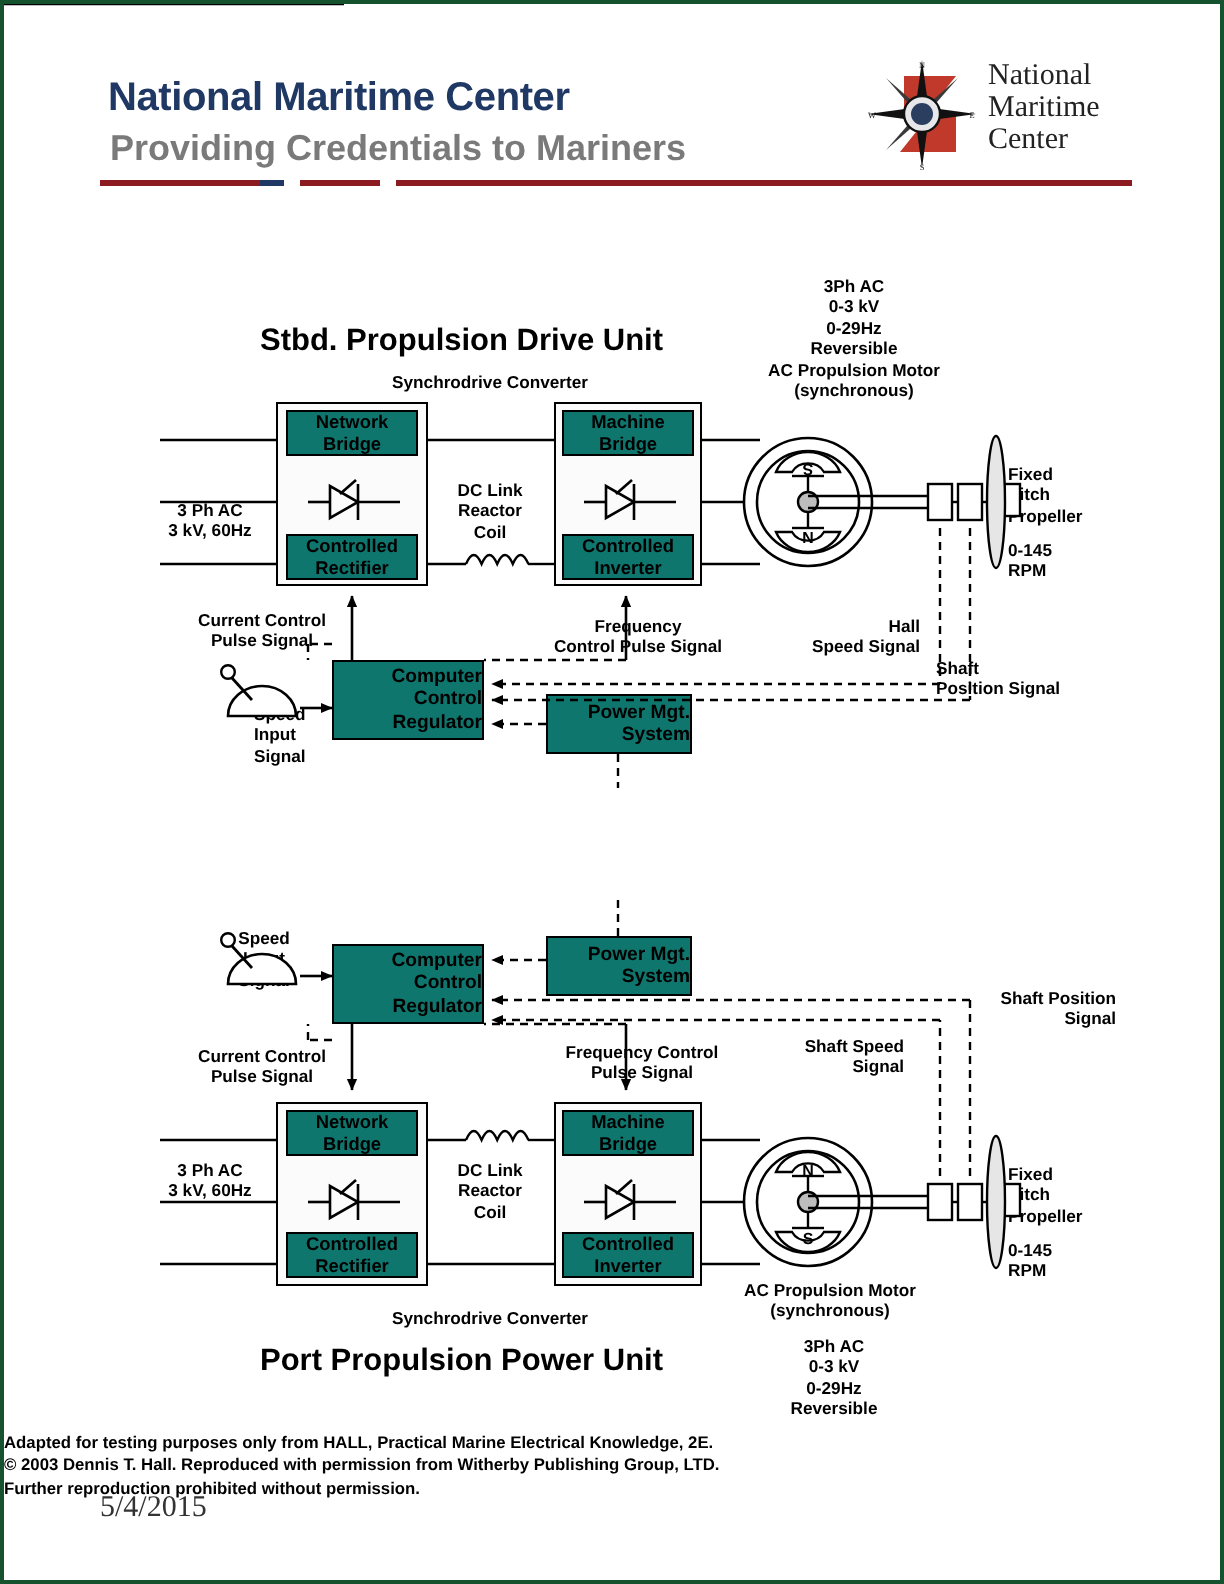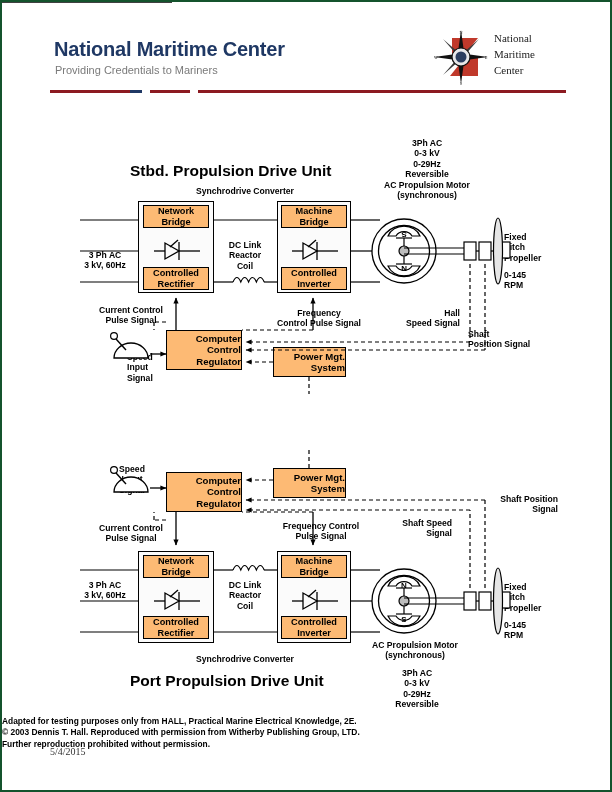--- a/index.html
+++ b/index.html
@@ -12,38 +12,38 @@
     box-sizing:border-box;
   }
   
   #hdr-title{
     position:absolute;left:52px;top:36px;
     font-size:20px;font-weight:bold;color:#1f3864;
     letter-spacing:-0.2px;white-space:nowrap;
   }
   #hdr-sub{
     position:absolute;left:53px;top:62px;
-    font-size:11px;color:#7a7a7a;white-space:nowrap;
+    font-size:18px;color:#7a7a7a;white-space:nowrap;font-weight:bold;
   }
   #hdr-bar{
     position:absolute;left:48px;top:88px;width:516px;height:3px;
     background:#8c1a21;
   }
   #hdr-bar-blue{
     position:absolute;left:128px;top:88px;width:12px;height:3px;
     background:#1f3864;
   }
   #hdr-bar-gap1{position:absolute;left:140px;top:88px;width:8px;height:3px;background:#ffffff;}
   #hdr-bar-gap2{position:absolute;left:188px;top:88px;width:8px;height:3px;background:#ffffff;}
   #logo{
     position:absolute;left:430px;top:26px;width:140px;height:58px;
   }
   #logo-text{
     position:absolute;left:62px;top:2px;
-    font-family:"Liberation Serif",serif;font-size:11px;color:#222;
+    font-family:"Liberation Serif",serif;font-size:15px;color:#222;
     line-height:16px;
   }
   #logo-mark{position:absolute;left:0;top:0;width:58px;height:58px;}
   
   #doc-title{
     position:absolute;left:0;top:108px;width:612px;text-align:center;
     font-size:17px;font-weight:bold;color:#000;
   }
   
   .lbl{
@@ -51,42 +51,42 @@
     line-height:10.4px;white-space:pre;
   }
   .lbl.c{text-align:center;}
   .lbl.r{text-align:right;}
   .unit-title{
     position:absolute;font-size:15.5px;font-weight:bold;color:#000;
     white-space:nowrap;
   }
   
   .box{
-    position:absolute;border:1.4px solid #000;background:#fdba74;box-sizing:border-box;
+    position:absolute;border:1.4px solid #000;background:#0f766e;box-sizing:border-box;
   }
   .box.inner{
     border:1.2px solid #000;
     display:flex;align-items:center;justify-content:center;
     font-size:9.2px;font-weight:bold;line-height:10.4px;text-align:center;
     color:#000;
   }
   .box.outer{border:1.4px solid #000;background:#fbfbfb;}
   .box.plain{
     display:flex;align-items:center;justify-content:center;
     font-size:9.6px;font-weight:bold;line-height:11.5px;text-align:right;color:#000;
   }
   svg.ov{position:absolute;left:0;top:0;width:612px;height:792px;pointer-events:none;}
   
   #foot{
     position:absolute;left:0;top:714px;width:612px;text-align:left;
     font-size:8.4px;font-weight:bold;line-height:11.4px;color:#000;
   }
   #date{
     position:absolute;left:48px;top:744px;
-    font-family:"Liberation Serif",serif;font-size:10px;color:#333;
+    font-family:"Liberation Serif",serif;font-size:15px;color:#333;
   }
 </style>
 </head>
 <body>
 
 <div id="page">
 
   <div id="hdr-title">National Maritime Center</div>
   <div id="hdr-sub">Providing Credentials to Mariners</div>
   <div id="hdr-bar"></div>
@@ -212,21 +212,21 @@
 Inverter</div>
 
   <div class="lbl c" style="left:214px;top:578px;width:58px;">DC Link
 Reactor
 Coil</div>
 
   <div class="lbl c" style="left:72px;top:578px;width:62px;">3 Ph AC
 3 kV, 60Hz</div>
 
   <div class="lbl c" style="left:128px;top:652px;width:230px;">Synchrodrive Converter</div>
-  <div class="unit-title" style="left:128px;top:670px;">Port Propulsion Drive Unit</div>
+  <div class="unit-title" style="left:128px;top:670px;">Port Propulsion Power Unit</div>
 
   <div class="lbl c" style="left:352px;top:638px;width:122px;">AC Propulsion Motor
 (synchronous)</div>
   <div class="lbl c" style="left:370px;top:666px;width:90px;">3Ph AC
 0-3 kV
 0-29Hz
 Reversible</div>
 
   <div class="lbl" style="left:502px;top:580px;width:60px;">Fixed
 Pitch

